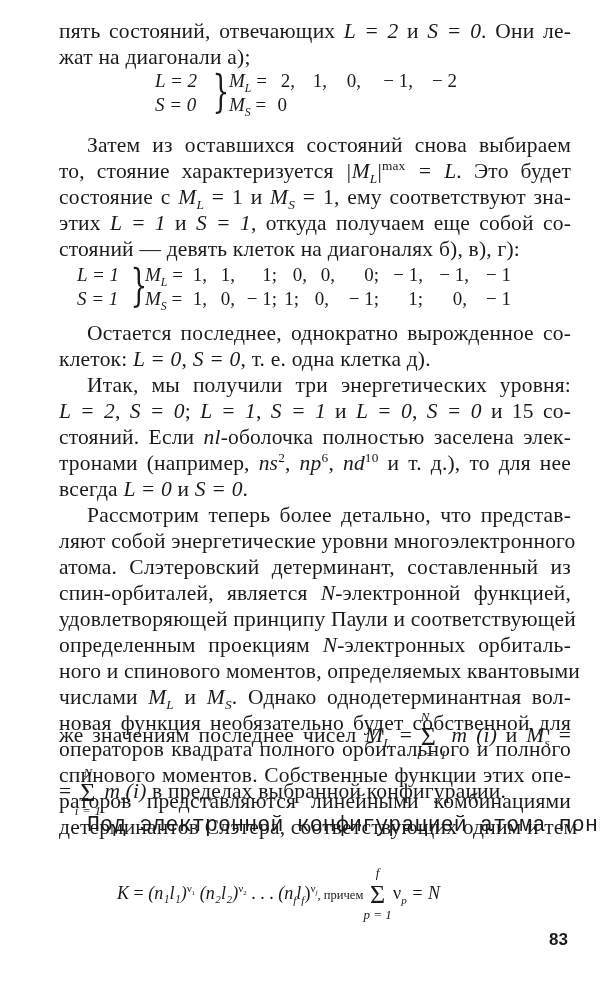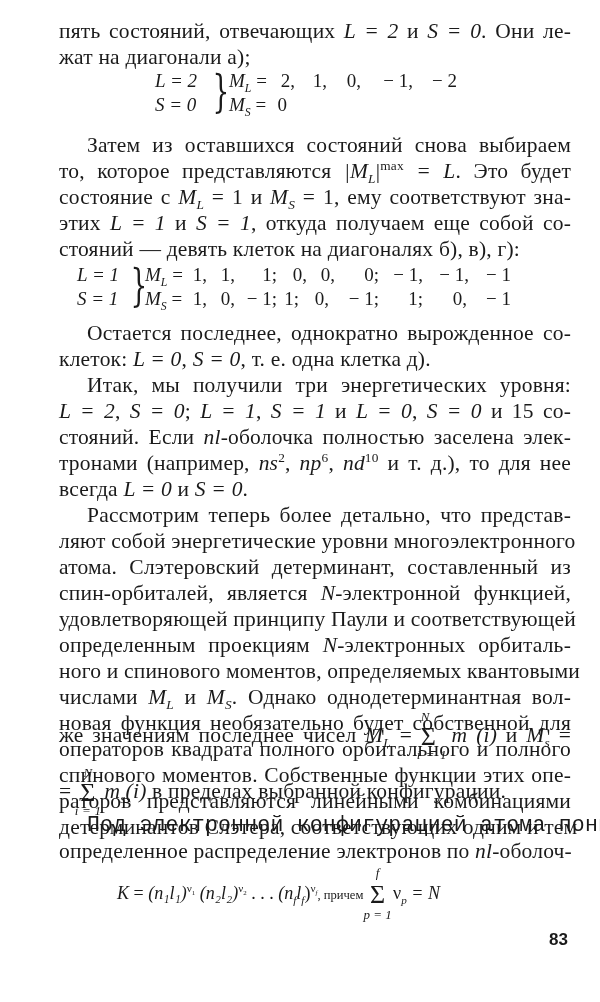--- a/index.html
+++ b/index.html
@@ -118,21 +118,21 @@
       <div class="frow" style="left:74px; top:24px;">
         <span class="it">M</span><sub class="it">S</sub><span> = </span>
       </div>
       <span class="cell frow" style="left:118px; width:14px; top:24px">0</span>
     </div>
 
     <div class="line just indent" style="top:114px">
       <span>Затем из оставшихся состояний снова выбираем</span>
     </div>
     <div class="line just" style="top:140px">
-      <span>то, которое представляются </span><span class="it">|M</span><sub class="it">L</sub><span>|</span><sup>max</sup><span class="it"> = L</span><span>. Это будет</span>
+      <span>то, стояние характеризуется </span><span class="it">|M</span><sub class="it">L</sub><span>|</span><sup>max</sup><span class="it"> = L</span><span>. Это будет</span>
     </div>
     <div class="line just" style="top:166px">
       <span>состояние с </span><span class="it">M</span><sub class="it">L</sub><span> = 1</span><span> и </span><span class="it">M</span><sub class="it">S</sub><span> = 1</span><span>, ему соответствуют зна-</span>
     </div>
     <div class="line just" style="top:192px">
       <span>этих </span><span class="it">L = 1</span><span> и </span><span class="it">S = 1</span><span>, откуда получаем еще собой со-</span>
     </div>
     <div class="line" style="top:218px">
       <span>стояний — девять клеток на диагоналях б), в), г):</span>
     </div>
@@ -235,23 +235,20 @@
     <span>же значениям последнее чисел </span><span class="it">M</span><sub class="it">L</sub><span> = </span><span class="sum"><span class="lim-top">N</span><span class="sig">Σ</span><span class="lim-bot">i = 1</span></span> <span class="it">m (i)</span><span> и </span><span class="it">M</span><sub class="it">s</sub><span> =</span>
   </div>
 
   <div class="line" style="left:46px; top:778px; width:512px;">
     <span>= </span><span class="sum"><span class="lim-top">N</span><span class="sig">Σ</span><span class="lim-bot">i = 1</span></span> <span class="it">m</span><sub class="it">s</sub><span class="it">(i)</span><span> в пределах выбранной конфигурации.</span>
   </div>
 
   <div class="line just indent" style="left:46px; top:812px;font-family:Liberation Mono, monospace;">
     <span>Под электронной конфигурацией атома понимается</span>
   </div>
-  <div class="line just" style="left:46px; top:838px;">
-    <span>определенное распределение электронов по </span><span class="it">nl</span><span>-оболоч-</span>
-  </div>
 
   <div class="formula" style="left:104px; top:882px; font-size:18px; line-height:22px;">
     <span class="it">K</span><span> = </span><span class="it">(n₁l₁)</span><sup><span>ν</span><sub>1</sub></sup>
     <span class="it">(n₂l₂)</span><sup><span>ν</span><sub>2</sub></sup><span> . . . </span><span class="it">(n</span><sub class="it">f</sub><span class="it">l</span><sub class="it">f</sub><span>)</span><sup><span>ν</span><sub class="it">f</sub></sup><span class="small">, причем </span><span class="sum"><span class="lim-top">f</span><span class="sig">Σ</span><span class="lim-bot">p = 1</span></span> <span>ν</span><sub class="it">p</sub><span class="it"> = N</span>
   </div>
 
   <div class="page-number">83</div>
 </div>
 
 </body></html>

